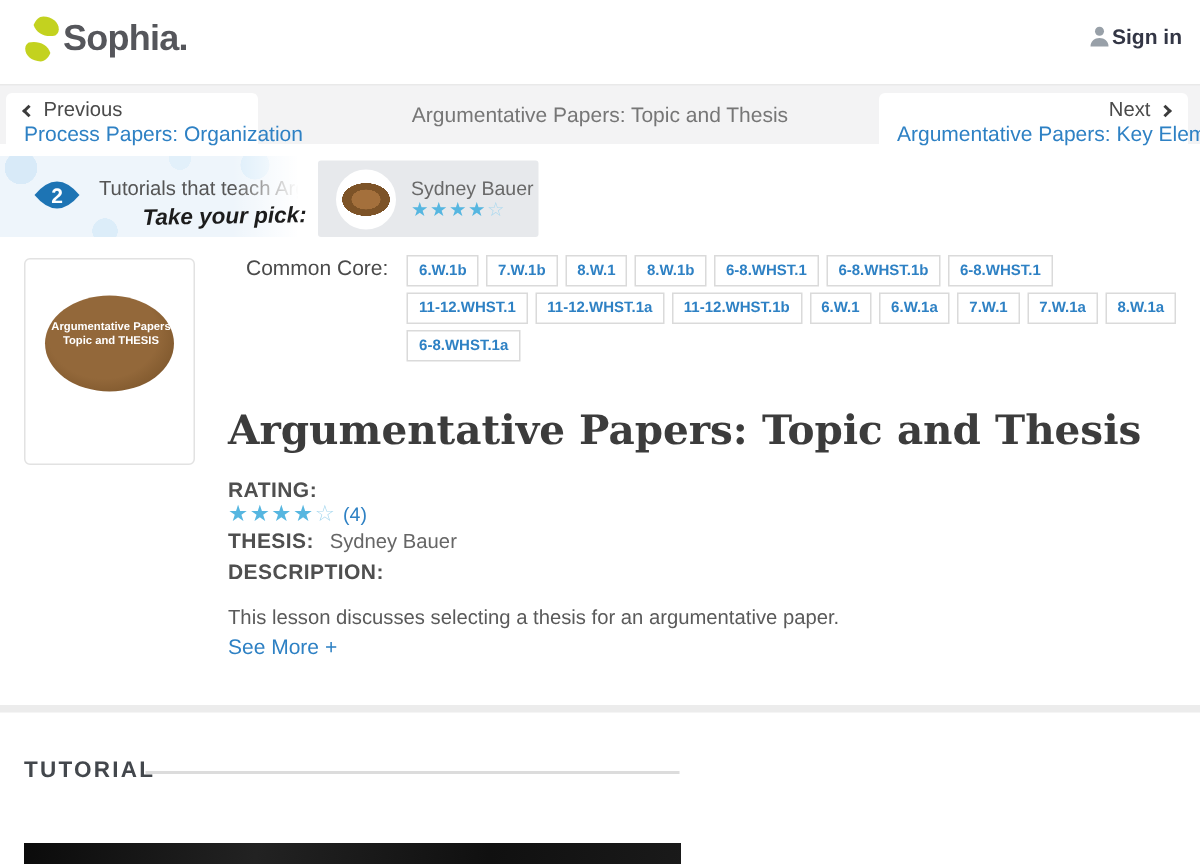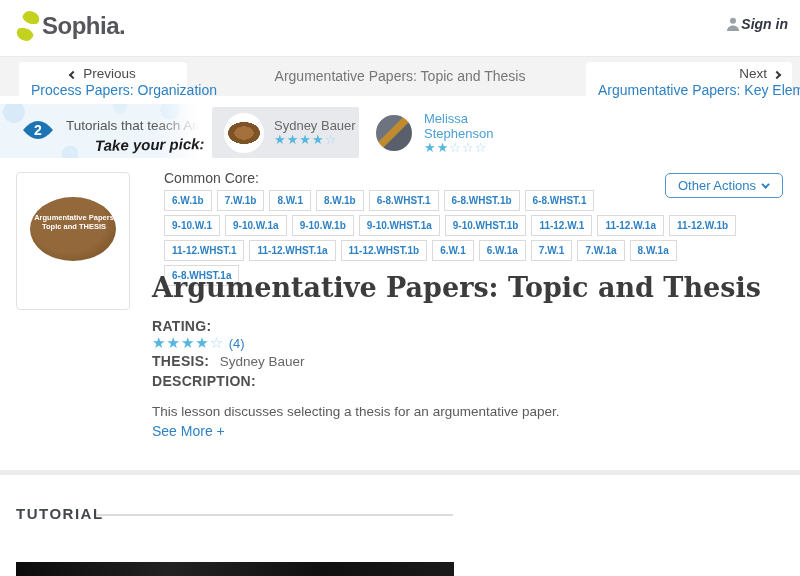--- a/index.html
+++ b/index.html
@@ -3,27 +3,27 @@
 <meta charset="utf-8">
 <style>
   * { margin:0; padding:0; box-sizing:border-box; }
   body { font-family:"Liberation Sans", sans-serif; background:#fff; }
   #page { position:relative; width:800px; height:576px; overflow:hidden; background:#fff; }
 
   
   .header { position:absolute; top:0; left:0; width:800px; height:56px; background:#fff; }
   .brand { position:absolute; left:14px; top:10px; display:flex; align-items:center; }
   .brand-text { font-size:24px; font-weight:bold; color:#55565b; letter-spacing:-0.5px; }
-  .signin { position:absolute; right:12px; top:16px; display:flex; align-items:center; cursor:pointer;font-style:italic; }
+  .signin { position:absolute; right:12px; top:16px; display:flex; align-items:center; cursor:pointer; }
   .signin-label { font-size:14px; font-weight:bold; color:#333645; }
 
   
   .nav { position:absolute; top:56px; left:0; width:800px; height:40px; background:#f3f3f4; border-top:1px solid #e9e9e9; }
   .nav-box { position:absolute; top:5px; background:#fff; border-radius:4px; padding:3px 12px 5px; line-height:16px; }
-  .nav-prev { left:19px; width:168px;text-align:center; }
+  .nav-prev { left:4px; width:168px; }
   .nav-next { right:8px; width:206px; text-align:right; }
   .nav-dir { font-size:13.5px; color:#4a4a4a; }
   .nav-link { font-size:14px; color:#2e81c4; cursor:pointer; white-space:nowrap; }
   .nav-center { position:absolute; top:11px; left:50%; transform:translateX(-50%); font-size:14px; color:#767676; white-space:nowrap; }
   .chev { display:inline-block; width:6px; height:6px; border-left:2px solid #3c3c3c; border-bottom:2px solid #3c3c3c; }
   .chev-left { transform:rotate(45deg); margin-right:7px; }
   .chev-right { transform:rotate(225deg); margin-left:7px; }
 
   
   .banner { position:absolute; top:104px; left:0; width:800px; height:54px; background:#fff; }
@@ -128,27 +128,20 @@
     </div>
 
     <div class="author-card card-sydney">
       <div class="avatar avatar-coconut"></div>
       <div class="card-info">
         <div class="card-name-gray">Sydney Bauer</div>
         <div class="stars"><span class="star-on">★</span><span class="star-on">★</span><span class="star-on">★</span><span class="star-on">★</span><span class="star-off">☆</span></div>
       </div>
     </div>
 
-    <div class="author-card card-melissa">
-      <div class="avatar avatar-gavel"></div>
-      <div class="card-info">
-        <div class="card-name-blue">Melissa Stephenson</div>
-        <div class="stars"><span class="star-on">★</span><span class="star-on">★</span><span class="star-off">☆</span><span class="star-off">☆</span><span class="star-off">☆</span></div>
-      </div>
-    </div>
   </div>
 
   <div class="content">
     <div class="thumb">
       <div class="coconut"></div>
       <div class="thumb-text">
         <div>Argumentative Papers</div>
         <div>Topic and THESIS</div>
       </div>
     </div>
@@ -156,47 +149,34 @@
     <div class="cc-row">
       <span class="cc-label">Common Core:</span>
       <span class="tag-rows"><span class="tag-line">
             <span class="chip">6.W.1b</span>
             <span class="chip">7.W.1b</span>
             <span class="chip">8.W.1</span>
             <span class="chip">8.W.1b</span>
             <span class="chip">6-8.WHST.1</span>
             <span class="chip">6-8.WHST.1b</span>
             <span class="chip">6-8.WHST.1</span>
-          </span><span class="tag-line">
-            <span class="chip">9-10.W.1</span>
-            <span class="chip">9-10.W.1a</span>
-            <span class="chip">9-10.W.1b</span>
-            <span class="chip">9-10.WHST.1a</span>
-            <span class="chip">9-10.WHST.1b</span>
-            <span class="chip">11-12.W.1</span>
-            <span class="chip">11-12.W.1a</span>
-            <span class="chip">11-12.W.1b</span>
           </span><span class="tag-line">
             <span class="chip">11-12.WHST.1</span>
             <span class="chip">11-12.WHST.1a</span>
             <span class="chip">11-12.WHST.1b</span>
             <span class="chip">6.W.1</span>
             <span class="chip">6.W.1a</span>
             <span class="chip">7.W.1</span>
             <span class="chip">7.W.1a</span>
             <span class="chip">8.W.1a</span>
           </span><span class="tag-line">
             <span class="chip">6-8.WHST.1a</span>
           </span></span>
     </div>
 
-    <div class="other-actions">
-      <span>Other Actions</span>
-      <span class="chev-down"></span>
-    </div>
 
     <h1 class="page-title">Argumentative Papers: Topic and Thesis</h1>
 
     <div class="rating-block">
       <div class="meta-label">RATING:</div>
       <div>
         <span class="stars rating-stars"><span class="star-on">★</span><span class="star-on">★</span><span class="star-on">★</span><span class="star-on">★</span><span class="star-off">☆</span></span>
         <span class="rating-count">(4)</span>
       </div>
     </div>

